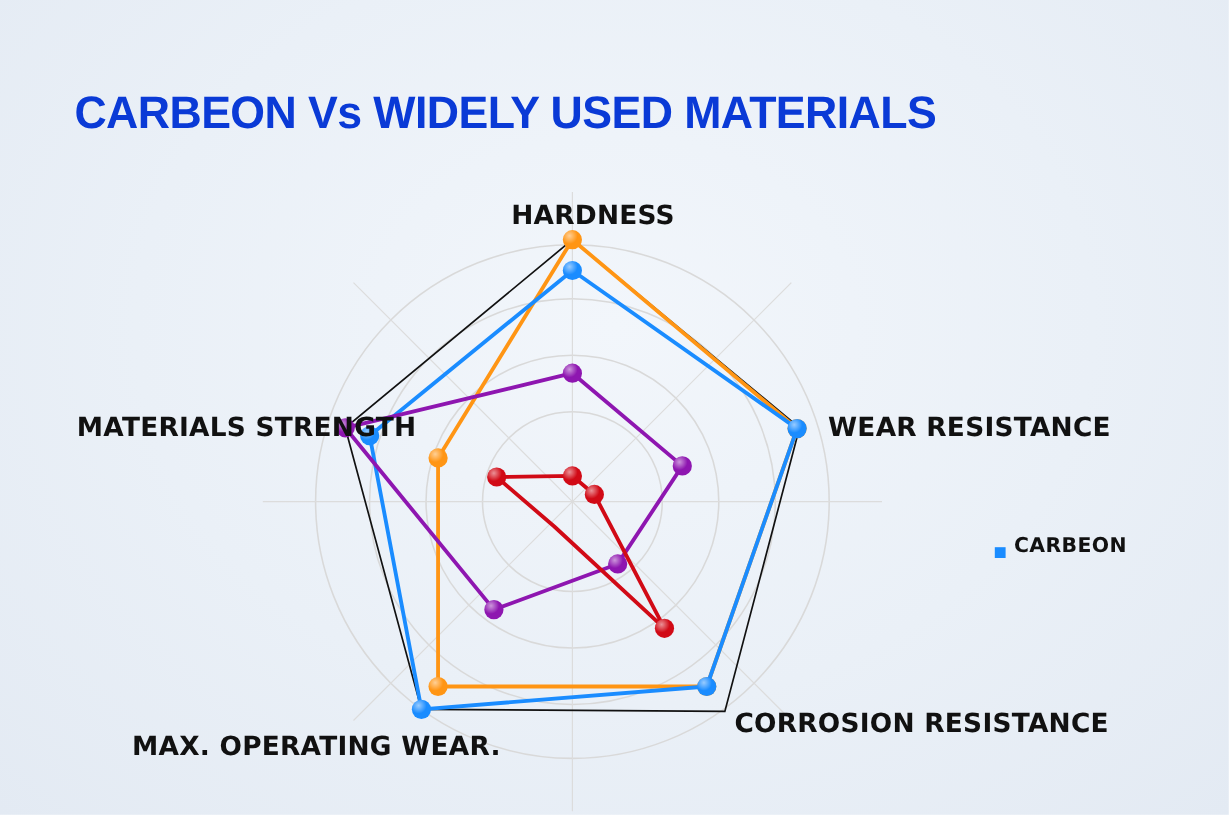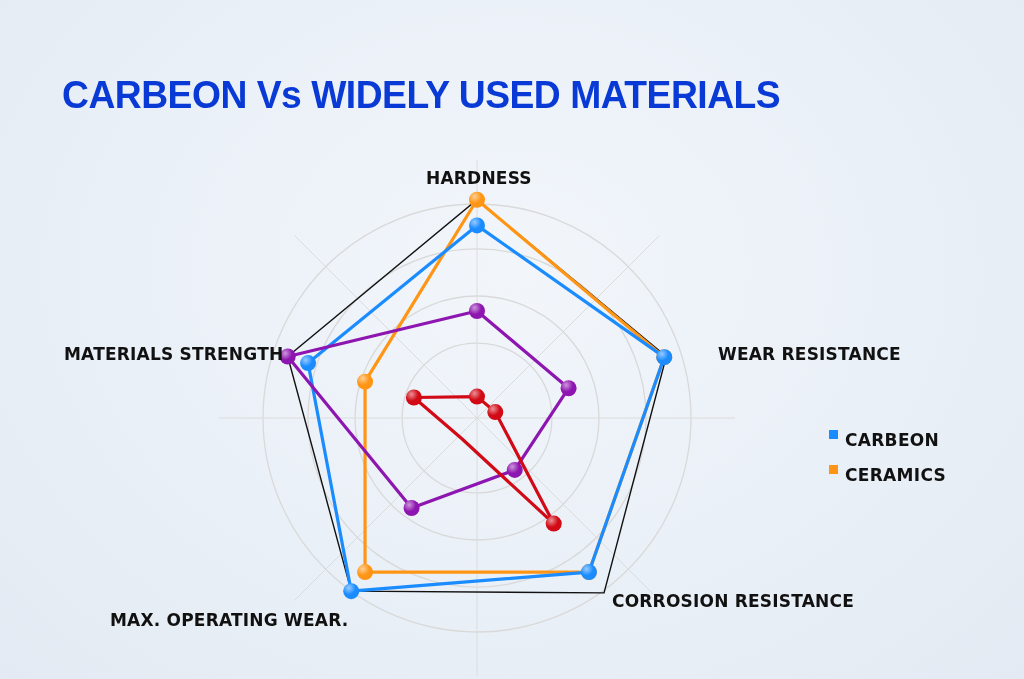--- a/index.html
+++ b/index.html
@@ -11,25 +11,25 @@
   .title {
     position: absolute; left: 62px; top: 74px;
     font-family: "Liberation Sans", sans-serif;
     font-weight: 700; font-size: 38px; letter-spacing: -0.5px;
     color: #0a3ad6; white-space: nowrap;
     transform: scaleX(0.98); transform-origin: left top;
   }
   svg.chart { position: absolute; left: 0; top: 0; }
   .axis-label {
     position: absolute; font-family: "DejaVu Sans", sans-serif;
-    font-weight: 700; font-size: 17px; color: #111; white-space: nowrap;
+    font-weight: 700; font-size: 22px; color: #111; white-space: nowrap;
     letter-spacing: 0.2px;
   }
   .legend { position: absolute; left: 829px; top: 430px; }
-  .legend-item { display: flex; align-items: flex-start; height: 35px; }
+  .legend-item { display: flex; align-items: flex-end; height: 35px; }
   .legend-swatch { width: 9px; height: 9px; margin-right: 7px; }
   .legend-label {
     font-family: "DejaVu Sans", sans-serif; font-weight: 700;
     font-size: 17px; color: #111; letter-spacing: 0.3px;
   }
 </style>
 </head>
 <body>
 
 <div class="title">CARBEON Vs WIDELY USED MATERIALS</div>
@@ -104,27 +104,23 @@
         <circle cx="495.31734850384464" cy="412.0483326883385" r="8" fill="url(#dotShine)"></circle>
         <circle cx="553.7294868342594" cy="523.6090784457057" r="8" fill="#d10a16"></circle>
         <circle cx="553.7294868342594" cy="523.6090784457057" r="8" fill="url(#dotShine)"></circle>
         <circle cx="413.9069107089795" cy="397.499812593166" r="8" fill="#d10a16"></circle>
         <circle cx="413.9069107089795" cy="397.499812593166" r="8" fill="url(#dotShine)"></circle>
       </g>
     </g>
 </svg>
 
 <div class="axis-label" style="left:426px; top:168px;">HARDNESS</div>
-<div class="axis-label" style="left:690px; top:344px;margin-left:28px;">WEAR RESISTANCE</div>
+<div class="axis-label" style="left:690px; top:344px;">WEAR RESISTANCE</div>
 <div class="axis-label" style="left:612px; top:591px;">CORROSION RESISTANCE</div>
 <div class="axis-label" style="left:110px; top:610px;">MAX. OPERATING WEAR.</div>
 <div class="axis-label" style="left:64px; top:344px;">MATERIALS STRENGTH</div>
 
 <div class="legend">
   <div class="legend-item">
     <span class="legend-swatch" style="background: rgb(26, 140, 255);"></span>
     <span class="legend-label">CARBEON</span>
   </div>
-  <div class="legend-item">
-    <span class="legend-swatch" style="background: rgb(255, 149, 20);"></span>
-    <span class="legend-label">CERAMICS</span>
-  </div>
 </div>
 
 </body></html>

